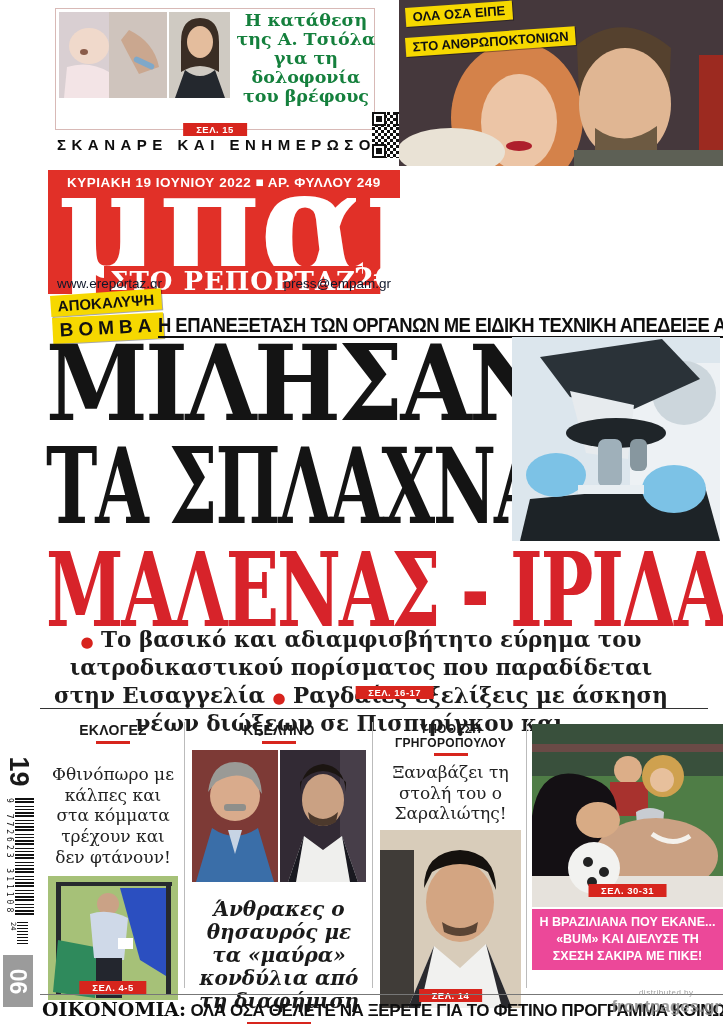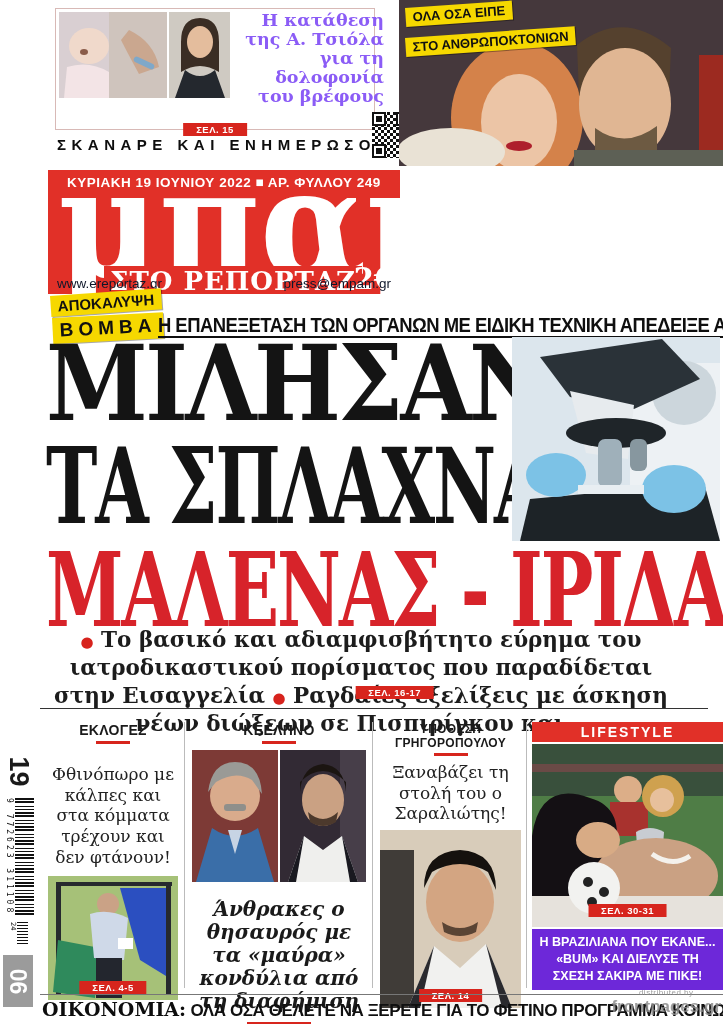--- a/index.html
+++ b/index.html
@@ -3,22 +3,22 @@
 <meta charset="utf-8">
 <style>
   html,body{margin:0;padding:0;background:#e9e9e9;}
   .page{position:relative;width:723px;height:1024px;background:#fff;overflow:hidden;
         font-family:"Liberation Sans",sans-serif;color:#151515;margin:0 auto;}
   .abs{position:absolute;}
 
   
   .feature-box{left:55px;top:8px;width:318px;height:120px;border:1px solid #d8b9b6;background:#fff;}
   .feature-photo{position:absolute;top:3px;height:86px;overflow:hidden;}
-  .feature-headline{position:absolute;left:188px;top:2px;width:140px;text-align:right;
-     font:900 17.5px "DejaVu Serif",serif;line-height:1.08;color:#8b5cf6;}
+  .feature-headline{position:absolute;left:180px;top:2px;width:140px;text-align:center;
+     font:900 17.5px "DejaVu Serif",serif;line-height:1.08;color:#15803d;}
   .feature-quote{position:absolute;left:0;bottom:16px;width:100%;text-align:center;
      font:400 14.5px "DejaVu Serif",serif;color:#2a2a2a;}
   .reddot{color:#d7231d;font-size:13px;}
   .pgbadge{display:inline-block;background:#d7251d;color:#fff;font:700 9.5px "Liberation Sans",sans-serif;
      padding:1px 13px;letter-spacing:.5px;white-space:nowrap;}
   .feature-badge{position:absolute;left:50%;bottom:-7px;transform:translateX(-50%);}
 
   
   .scan-row{left:57px;top:136px;width:300px;font:700 15px "Liberation Sans",sans-serif;
      letter-spacing:5.5px;color:#0e0e0e;white-space:nowrap;}
@@ -87,21 +87,21 @@
   .col1{left:48px;top:722px;width:130px;}
   .col2{left:192px;top:722px;width:174px;}
   .col3{left:380px;top:722px;width:141px;}
   .col4{left:532px;top:722px;width:191px;}
 
   .keel-photos{display:flex;gap:2px;margin-top:6px;}
   .keel-h{font:900 italic 20px "DejaVu Serif",serif;font-style:italic;line-height:1.15;
      text-align:center;color:#1a1a1a;margin-top:16px;}
   .ls-bar{background:#e13028;color:#fff;font:700 14px "Liberation Sans",sans-serif;
      letter-spacing:2px;text-align:center;padding:2px 0;}
-  .ls-caption{background:#6d28d9;color:#fff;font:700 12.5px "Liberation Sans",sans-serif;
+  .ls-caption{background:#ec4899;color:#fff;font:700 12.5px "Liberation Sans",sans-serif;
      line-height:1.35;text-align:center;padding:5px 3px;margin-top:2px;}
 
   
   .econ{left:40px;top:994px;width:683px;border-top:1px solid #777;border-bottom:2px solid #555;
      padding:3px 0 4px 2px;white-space:nowrap;}
   .econ-label{font:900 19px "DejaVu Serif",serif;color:#0d0d0d;}
   .econ-text{font:700 17px "Liberation Sans",sans-serif;letter-spacing:-.4px;color:#101010;}
 
   
   .wm{right:2px;top:988px;text-align:center;color:#8d8d8d;opacity:.85;line-height:1;}
@@ -288,21 +288,20 @@
         <path d="M62 92 Q80 104 98 92 L96 102 Q80 110 64 102 Z" fill="#5a4434"></path>
         <path d="M28 178 L54 116 L80 138 L106 114 L132 178 Z" fill="#f1f1ef"></path>
         <polygon points="28,178 54,116 40,178" fill="#2a2a2e"></polygon>
         <polygon points="132,178 106,114 122,178" fill="#2a2a2e"></polygon>
       </svg>
       <span class="pgbadge photo-badge">ΣΕΛ. 14</span>
     </div>
   </div>
 
   <div class="abs col4">
-    <div class="ls-bar">LIFESTYLE</div>
     <div class="colphoto" style="width:191px;height:183px;margin-top:2px;">
       <svg width="191" height="183" viewBox="0 0 191 183" preserveAspectRatio="none">
         <rect width="191" height="183" fill="#4f7d46"></rect>
         <rect width="191" height="52" fill="#39503c"></rect>
         <rect y="20" width="191" height="8" fill="#6a4a46"></rect>
         <circle cx="96" cy="46" r="14" fill="#dcae88"></circle>
         <rect x="78" y="58" width="38" height="34" fill="#a8322e"></rect>
         <circle cx="131" cy="52" r="21" fill="#cfa14f"></circle>
         <circle cx="130" cy="56" r="12" fill="#e7c09c"></circle>
         <path d="M104 88 Q118 80 132 88 L130 116 Q118 124 106 116 Z" fill="#c8ccd2"></path>

